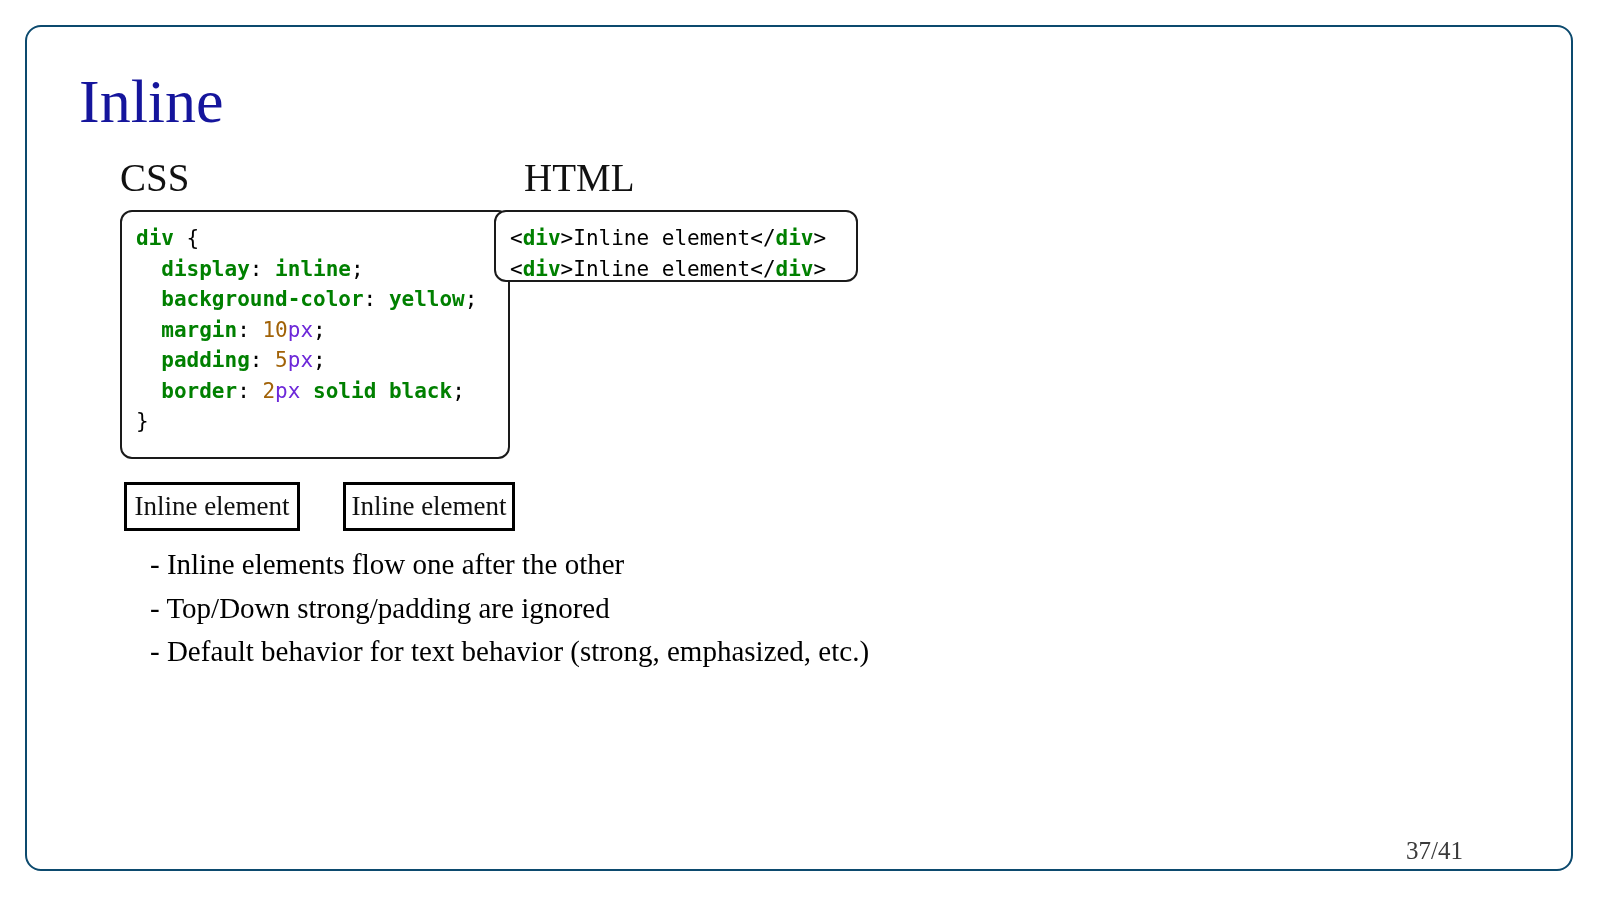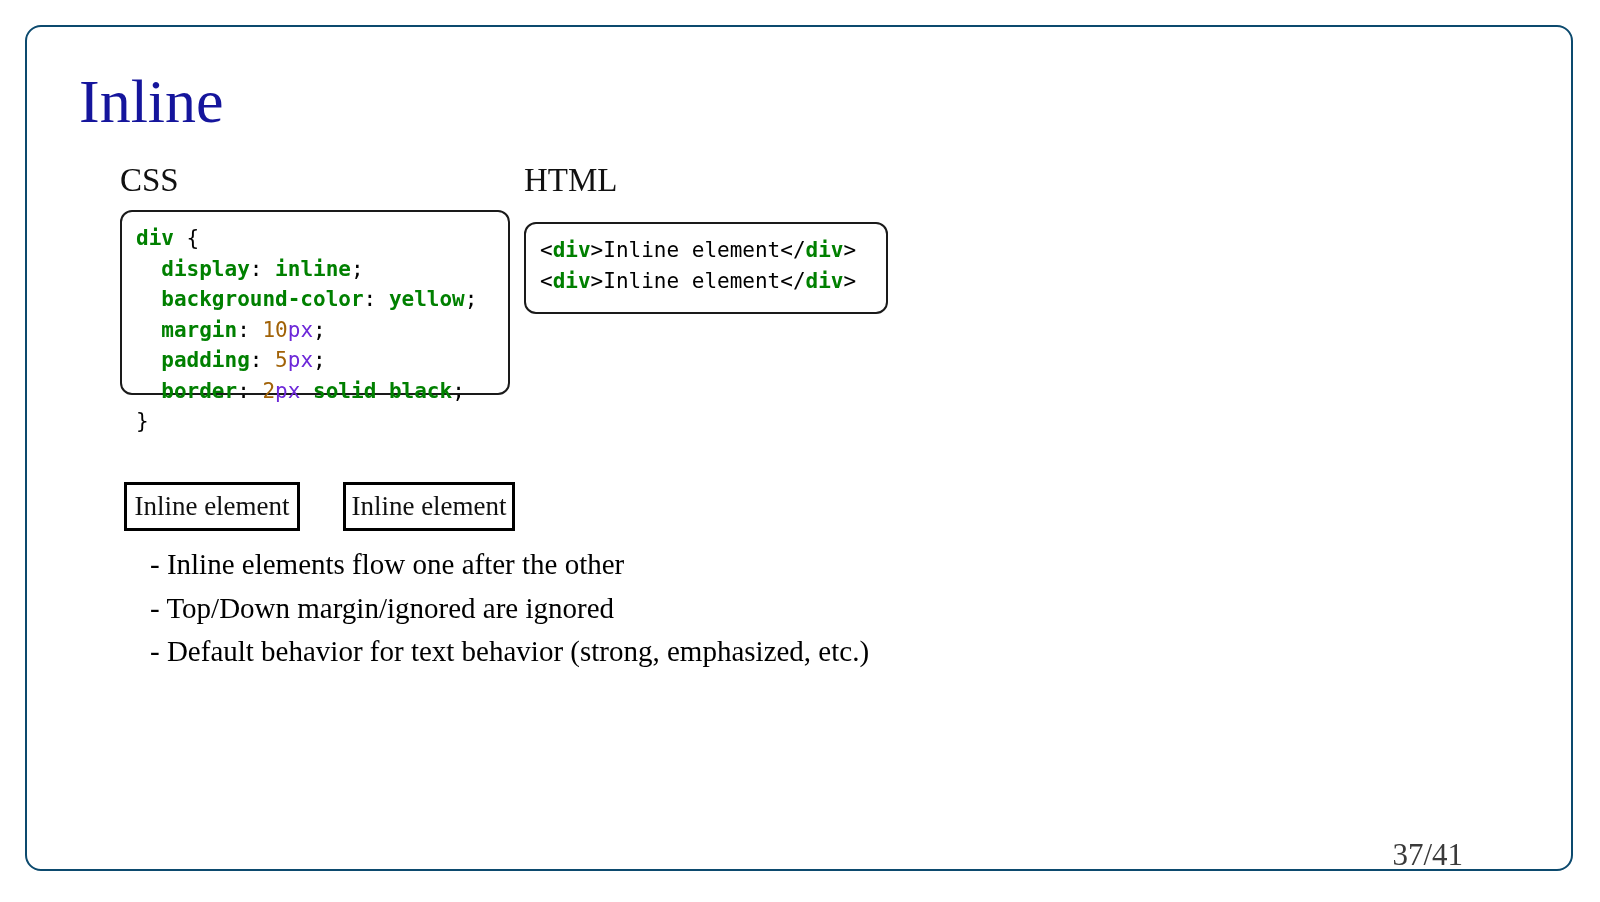--- a/index.html
+++ b/index.html
@@ -27,22 +27,22 @@
     position: absolute;
     left: 52px;
     top: 40px;
     font-size: 62px;
     line-height: 1.1;
     color: #15159c;
     font-family: "Liberation Serif", serif;
   }
   .panel-label {
     position: absolute;
-    top: 135px;
-    font-size: 33px;
+    top: 128px;
+    font-size: 39px;
     color: #111111;
     font-family: "Liberation Serif", serif;
   }
   .panel-label.css { left: 93px; }
   .panel-label.html { left: 497px; }
 
   .code-box {
     position: absolute;
     border: 2px solid #1a1a1a;
     border-radius: 12px;
@@ -52,28 +52,27 @@
     font-family: "DejaVu Sans Mono", monospace;
     font-size: 21px;
     line-height: 30.5px;
     white-space: pre;
     color: #000000;
   }
   .code-box.css-code {
     left: 93px;
     top: 183px;
     width: 390px;
-    height: 185px;
+    height: 249px;
   }
   .code-box.html-code {
-    left: 497px;
+    left: 467px;
     top: 183px;
     width: 364px;
-    height: 92px;
-    margin-top: 12px;
+    height: 72px;
   }
   .tok-k { color: #008000; font-weight: bold; }
   .tok-p { color: #000000; }
   .tok-n { color: #a16207; margin-top: 44px; }
   .tok-u { color: #6d28d9; }
   .tok-t { color: #000000; }
 
   .inline-sample {
     position: absolute;
     top: 455px;
@@ -97,21 +96,21 @@
     top: 516px;
     font-size: 29px;
     line-height: 43.5px;
     color: #000000;
     font-family: "Liberation Serif", serif;
   }
   .page-number {
     position: absolute;
     right: 108px;
     top: 810px;
-    font-size: 31px;
+    font-size: 25px;
     color: #3a3a3a;
     font-family: "Liberation Serif", serif;
   }
 </style>
 </head>
 <body>
 
 <div class="slide">
 
   <div class="slide-title">Inline</div>
@@ -123,19 +122,19 @@
   <div class="code-box css-code"><div class="code-line"><span class="tok-k">div</span><span class="tok-p"> {</span></div><div class="code-line"><span class="tok-p">  </span><span class="tok-k">display</span><span class="tok-p">: </span><span class="tok-k">inline</span><span class="tok-p">;</span></div><div class="code-line"><span class="tok-p">  </span><span class="tok-k">background-color</span><span class="tok-p">: </span><span class="tok-k">yellow</span><span class="tok-p">;</span></div><div class="code-line"><span class="tok-p">  </span><span class="tok-k">margin</span><span class="tok-p">: </span><span class="tok-n">10</span><span class="tok-u">px</span><span class="tok-p">;</span></div><div class="code-line"><span class="tok-p">  </span><span class="tok-k">padding</span><span class="tok-p">: </span><span class="tok-n">5</span><span class="tok-u">px</span><span class="tok-p">;</span></div><div class="code-line"><span class="tok-p">  </span><span class="tok-k">border</span><span class="tok-p">: </span><span class="tok-n">2</span><span class="tok-u">px</span><span class="tok-p"> </span><span class="tok-k">solid</span><span class="tok-p"> </span><span class="tok-k">black</span><span class="tok-p">;</span></div><div class="code-line"><span class="tok-p">}</span></div></div>
 
   <div class="code-box html-code"><div class="code-line"><span class="tok-p">&lt;</span><span class="tok-k">div</span><span class="tok-p">&gt;</span><span class="tok-t">Inline element</span><span class="tok-p">&lt;/</span><span class="tok-k">div</span><span class="tok-p">&gt;</span></div><div class="code-line"><span class="tok-p">&lt;</span><span class="tok-k">div</span><span class="tok-p">&gt;</span><span class="tok-t">Inline element</span><span class="tok-p">&lt;/</span><span class="tok-k">div</span><span class="tok-p">&gt;</span></div></div>
 
   <div class="inline-sample first">Inline element</div>
 
   <div class="inline-sample second">Inline element</div>
 
   <div class="notes">
     <div>- Inline elements flow one after the other</div>
-    <div>- Top/Down margin/ignored are ignored</div>
+    <div>- Top/Down strong/padding are ignored</div>
     <div>- Default behavior for text behavior (strong, emphasized, etc.)</div>
   </div>
 
   <div class="page-number">37/41</div>
 
 </div>
 
 </body></html>

